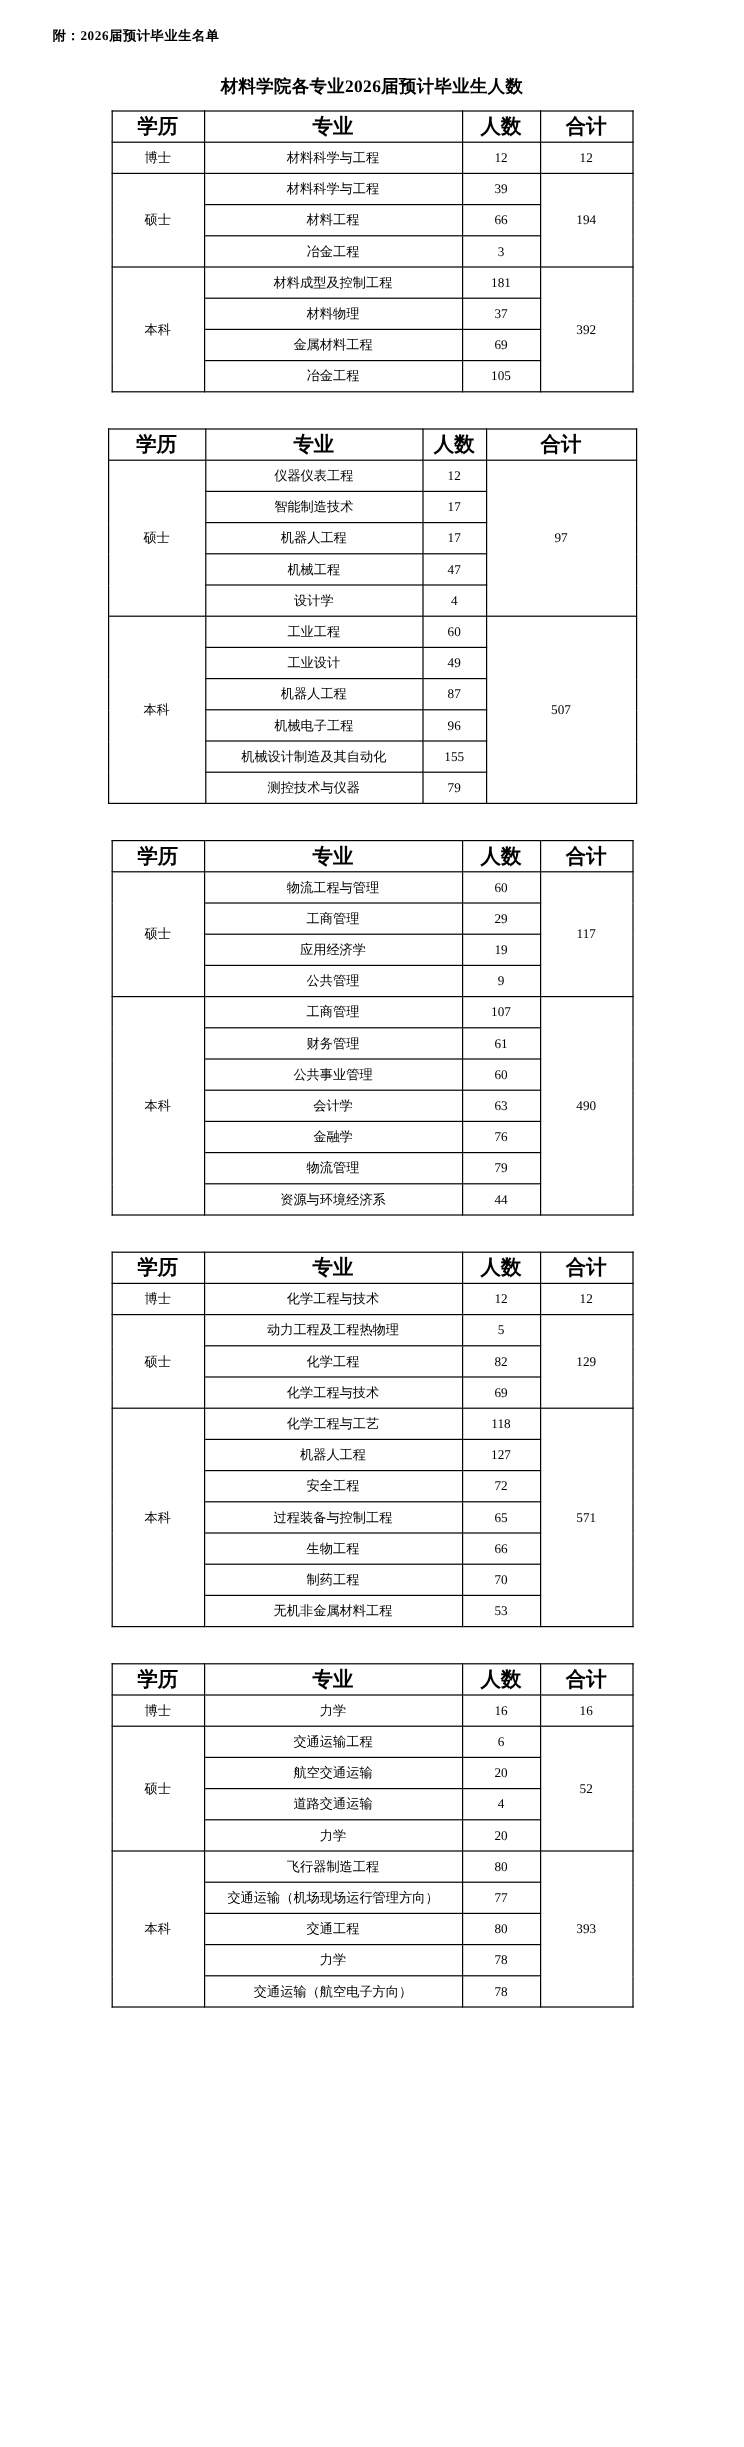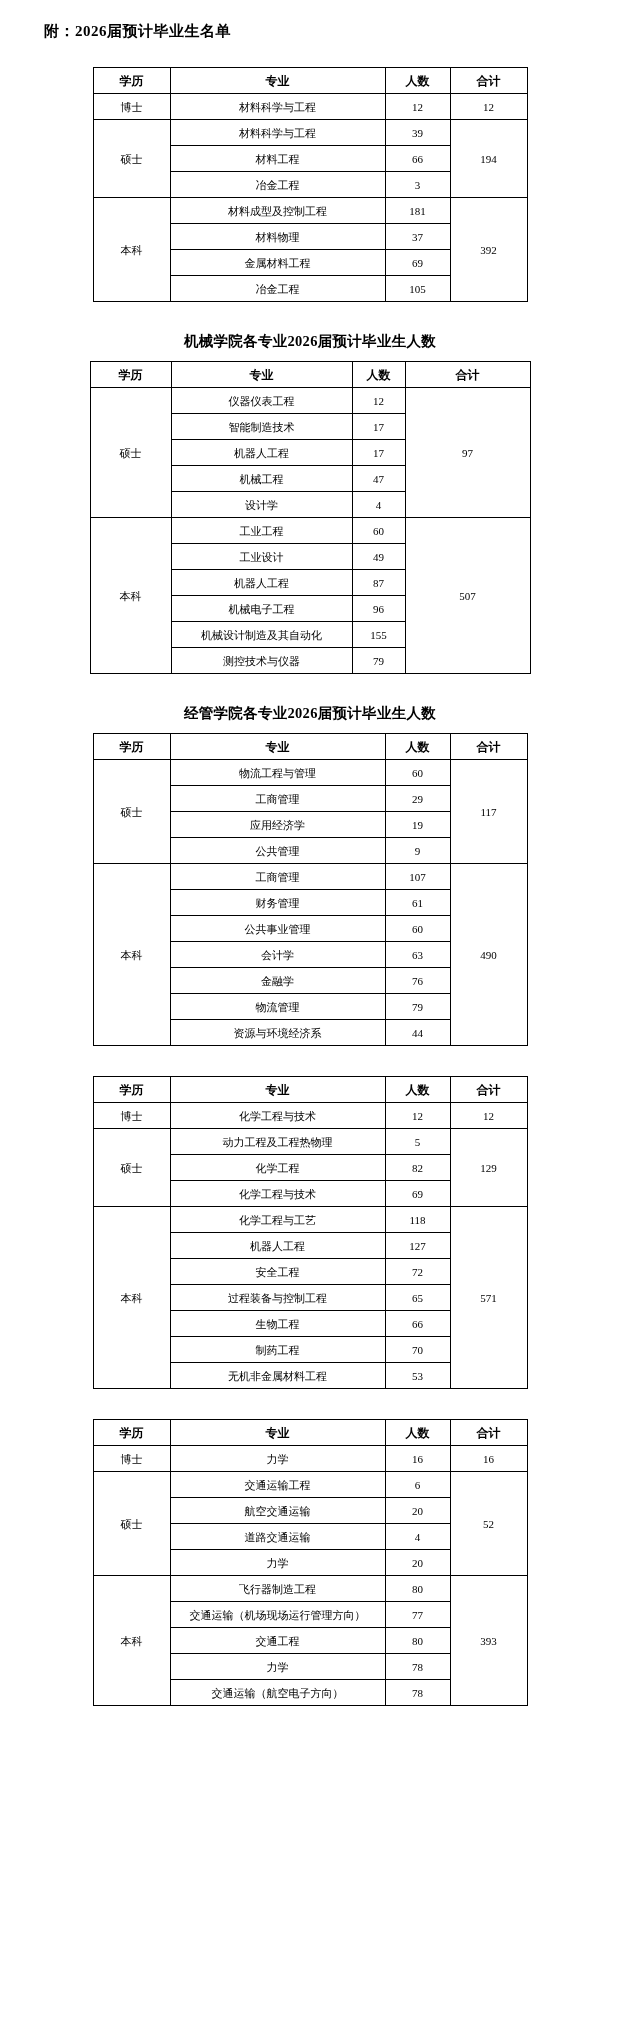--- a/index.html
+++ b/index.html
@@ -12,21 +12,21 @@
     font-family: "Liberation Serif", "DejaVu Serif", serif;
     color: #000000;
   }
   .page {
     width: 620px;
     min-height: 2039px;
     box-sizing: border-box;
     padding: 18px 40px 30px 40px;
   }
   .doc-title {
-    font-size: 15px;
+    font-size: 11px;
     font-weight: bold;
     letter-spacing: 0.5px;
     margin: 4px 0 26px 4px;
   }
   .section {
     margin-bottom: 30px;
   }
   .section-title {
     text-align: center;
     font-size: 14.5px;
@@ -45,40 +45,41 @@
     text-align: center;
     vertical-align: middle;
     padding: 3px 2px;
     height: 19px;
     line-height: 14px;
     font-weight: normal;
     font-family: "Liberation Serif", "DejaVu Serif", serif;
   }
   table.grad-table thead td {
     font-weight: bold;
-    font-size: 12px;
+    font-size: 17px;
   }
   .col-degree { width: 72px; }
   .col-major  { width: 210px; }
   .col-count  { width: 60px; }
   .col-total  { width: 72px; margin-top: 41px; }
 
   
   .t-wide .col-degree { width: 76px; }
   .t-wide .col-major  { width: 176px; }
   .t-wide .col-count  { width: 48px; }
   .t-wide .col-total  { width: 120px; }
 </style>
 </head>
 <body>
 
 <div class="page">
   <div class="doc-title">附：2026届预计毕业生名单</div>
   <div id="sections-root">
       <div class="section">
+        <div class="section-title">材料学院各专业2026届预计毕业生人数</div>
         <table class="grad-table">
           <thead>
             <tr>
               <td class="col-degree">学历</td>
               <td class="col-major">专业</td>
               <td class="col-count">人数</td>
               <td class="col-total">合计</td>
             </tr>
           </thead>
           <tbody>
@@ -117,21 +118,20 @@
               <td class="col-count">69</td>
             </tr>
             <tr>
               <td class="col-major">冶金工程</td>
               <td class="col-count">105</td>
             </tr>
           </tbody>
         </table>
       </div>
       <div class="section">
-        <div class="section-title">机械学院各专业2026届预计毕业生人数</div>
         <table class="grad-table t-wide">
           <thead>
             <tr>
               <td class="col-degree">学历</td>
               <td class="col-major">专业</td>
               <td class="col-count">人数</td>
               <td class="col-total">合计</td>
             </tr>
           </thead>
           <tbody>
@@ -180,21 +180,20 @@
               <td class="col-count">155</td>
             </tr>
             <tr>
               <td class="col-major">测控技术与仪器</td>
               <td class="col-count">79</td>
             </tr>
           </tbody>
         </table>
       </div>
       <div class="section">
-        <div class="section-title">经管学院各专业2026届预计毕业生人数</div>
         <table class="grad-table">
           <thead>
             <tr>
               <td class="col-degree">学历</td>
               <td class="col-major">专业</td>
               <td class="col-count">人数</td>
               <td class="col-total">合计</td>
             </tr>
           </thead>
           <tbody>

